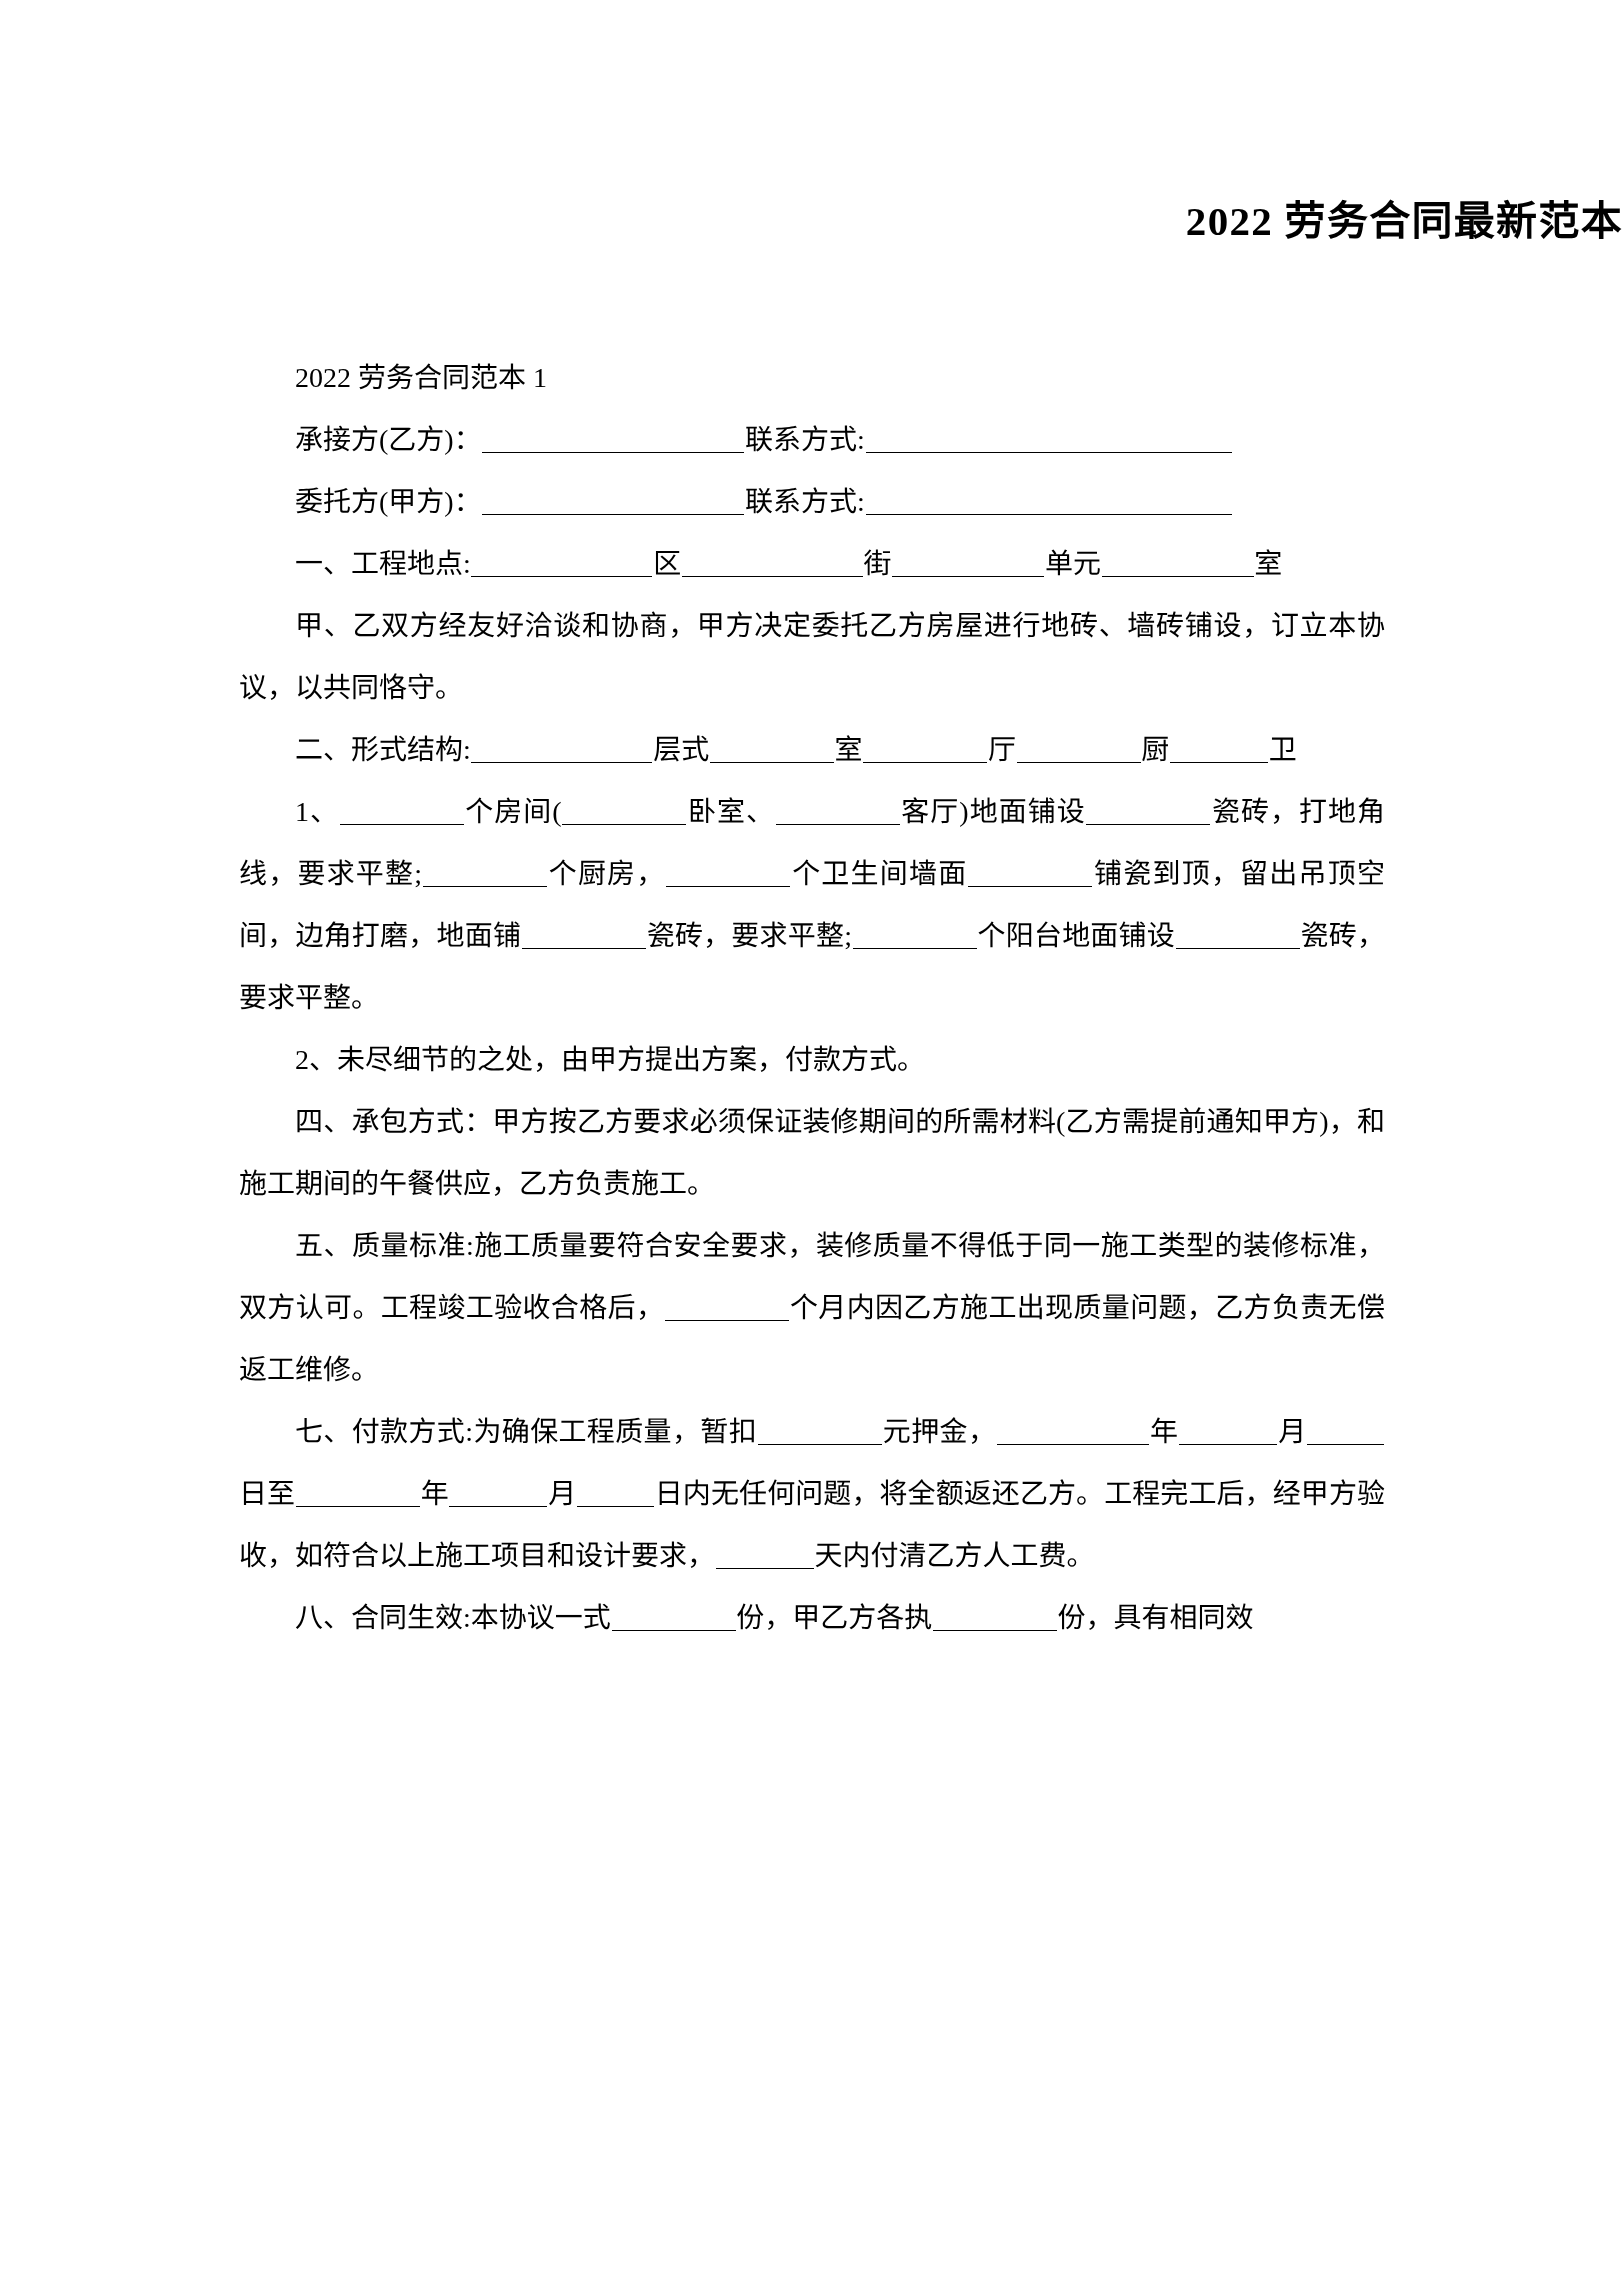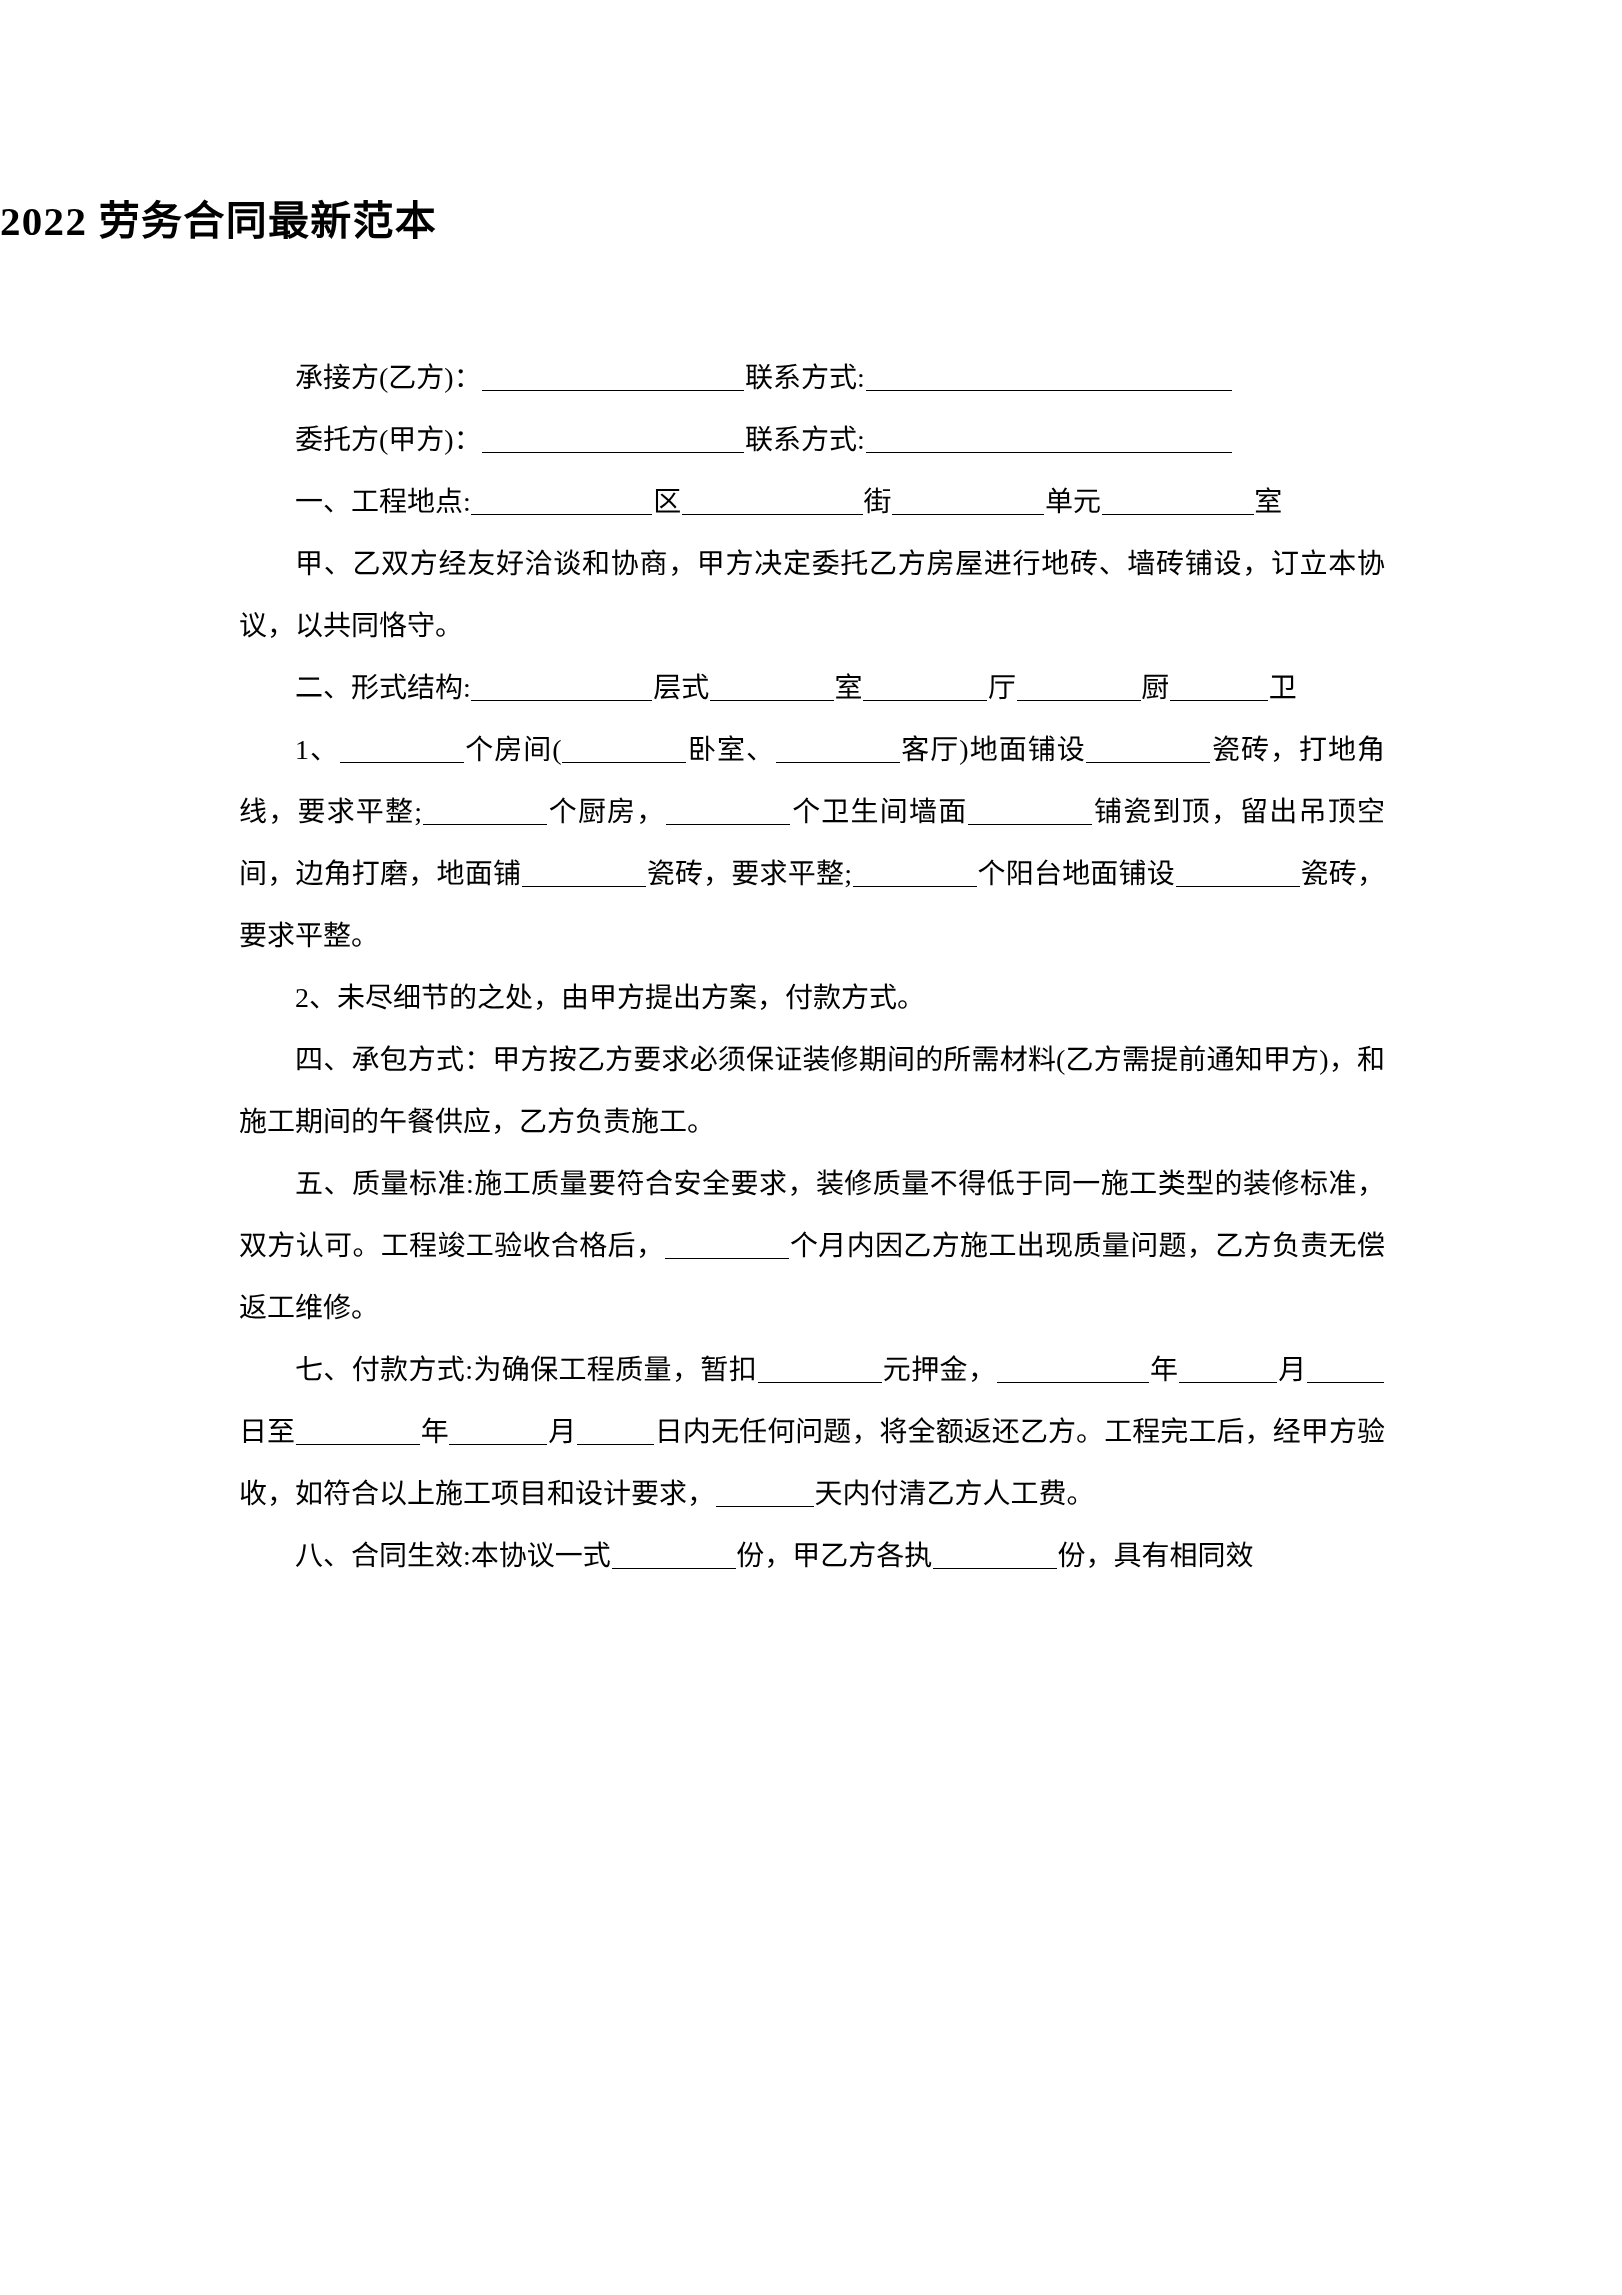--- a/index.html
+++ b/index.html
@@ -24,21 +24,21 @@
     width: 1623px;
     height: 2295px;
     background: #ffffff;
   }
 
   .doc-title {
     position: absolute;
     left: 0;
     top: 196px;
     width: 1623px;
-    text-align: left;
+    text-align: right;
     font-size: 41px;
     font-weight: bold;
     letter-spacing: 1.3px;
     line-height: 1.25;
     white-space: nowrap;
   }
 
   .body-block {
     position: absolute;
     left: 239px;
@@ -76,20 +76,23 @@
 </style>
 </head>
 <body>
 
 <div class="page">
 
   <div class="doc-title">2022 劳务合同最新范本</div>
 
   <div class="body-block">
 
+    <p class="para">
+      <span>2022 劳务合同范本 1</span>
+    </p>
 
     <p class="para">
       <span>承接方(乙方)：</span><span class="blk w8"></span><span>联系方式:</span><span class="blk w10"></span>
     </p>
 
     <p class="para">
       <span>委托方(甲方)：</span><span class="blk w8"></span><span>联系方式:</span><span class="blk w10"></span>
     </p>
 
     <p class="para">

